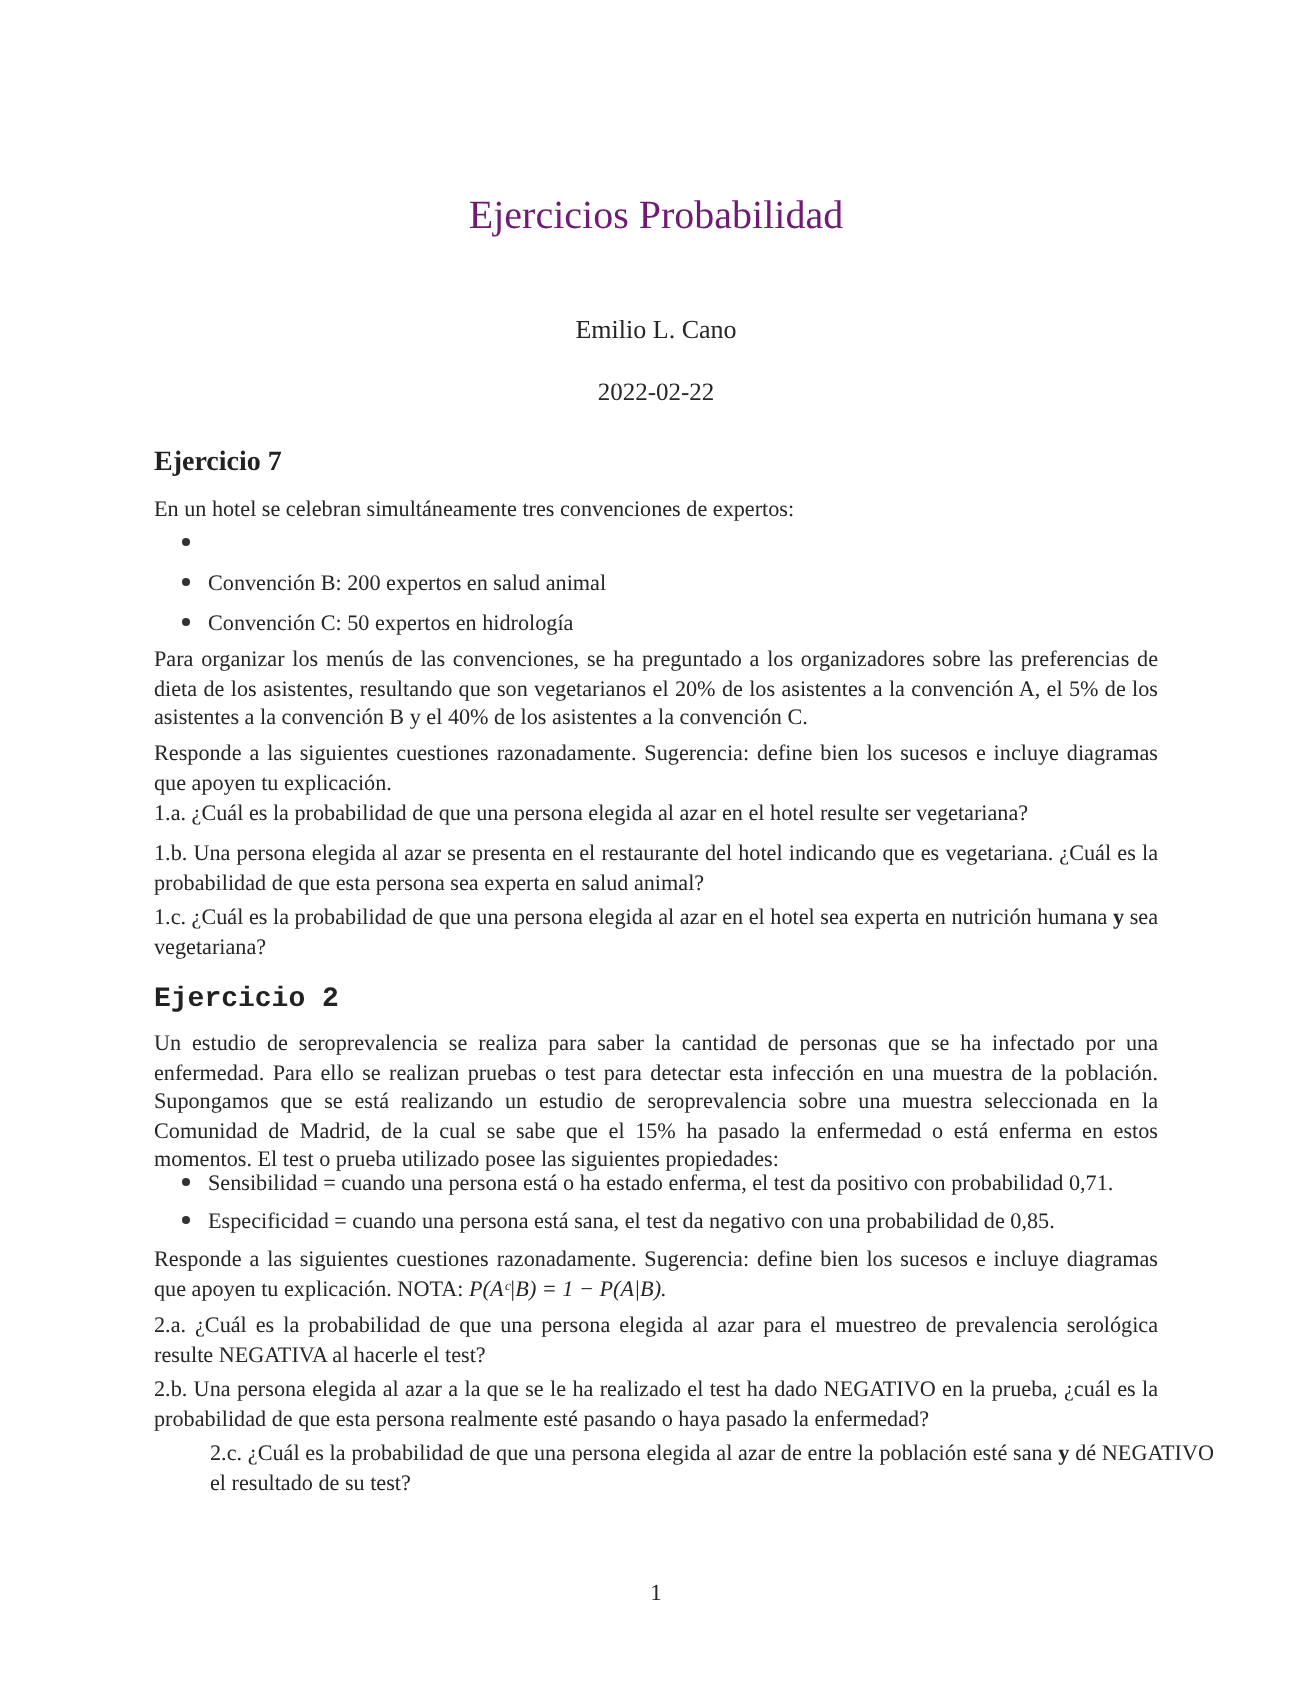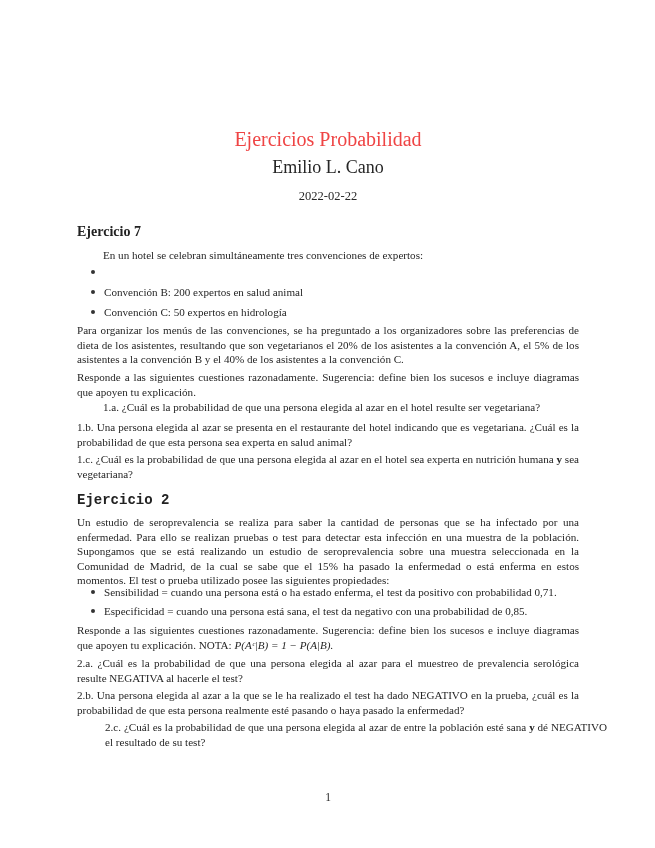--- a/index.html
+++ b/index.html
@@ -3,39 +3,39 @@
 <meta charset="utf-8">
 <style>
   html, body { margin: 0; padding: 0; background: #ffffff; }
   body {
     width: 655px; height: 848px; position: relative; overflow: hidden;
     font-family: "Liberation Serif", "DejaVu Serif", serif;
     color: #262626;
   }
   .page { position: absolute; left: 77px; top: 0; width: 502px; }
   .title {
-    position: absolute; left: 0; width: 502px; top: 128px;
-    text-align: center; font-size: 20px; color: #ef4444;
+    position: absolute; left: 0; width: 502px; top: 97px;
+    text-align: center; font-size: 20px; color: #701a75;
   }
   .author {
     position: absolute; left: 0; width: 502px; top: 157px;
-    text-align: center; font-size: 18px;
+    text-align: center; font-size: 13px;
   }
   .date {
     position: absolute; left: 0; width: 502px; top: 189px;
     text-align: center; font-size: 12.5px;
   }
   .h {
     position: absolute; left: 0; font-weight: bold; font-size: 14px; color: #222;
   }
   .p {
     position: absolute; left: 0; width: 502px; font-size: 11.1px; line-height: 14.6px;
     text-align: justify; text-align-last: left;
   }
-  .p.single { white-space: nowrap; margin-left: 26px; }
+  .p.single { white-space: nowrap; }
   .bullet {
     position: absolute; left: 14px; font-size: 11.1px; line-height: 14.6px; white-space: nowrap;
   }
   .bullet .dot {
     display: inline-block; width: 4px; height: 4px; border-radius: 50%;
     background: #333; vertical-align: middle; margin-right: 9px; position: relative; top: -1px;
   }
   .bold { font-weight: bold; }
   .pagenum {
     position: absolute; left: 0; width: 502px; top: 791px; text-align: center; font-size: 11.5px;

